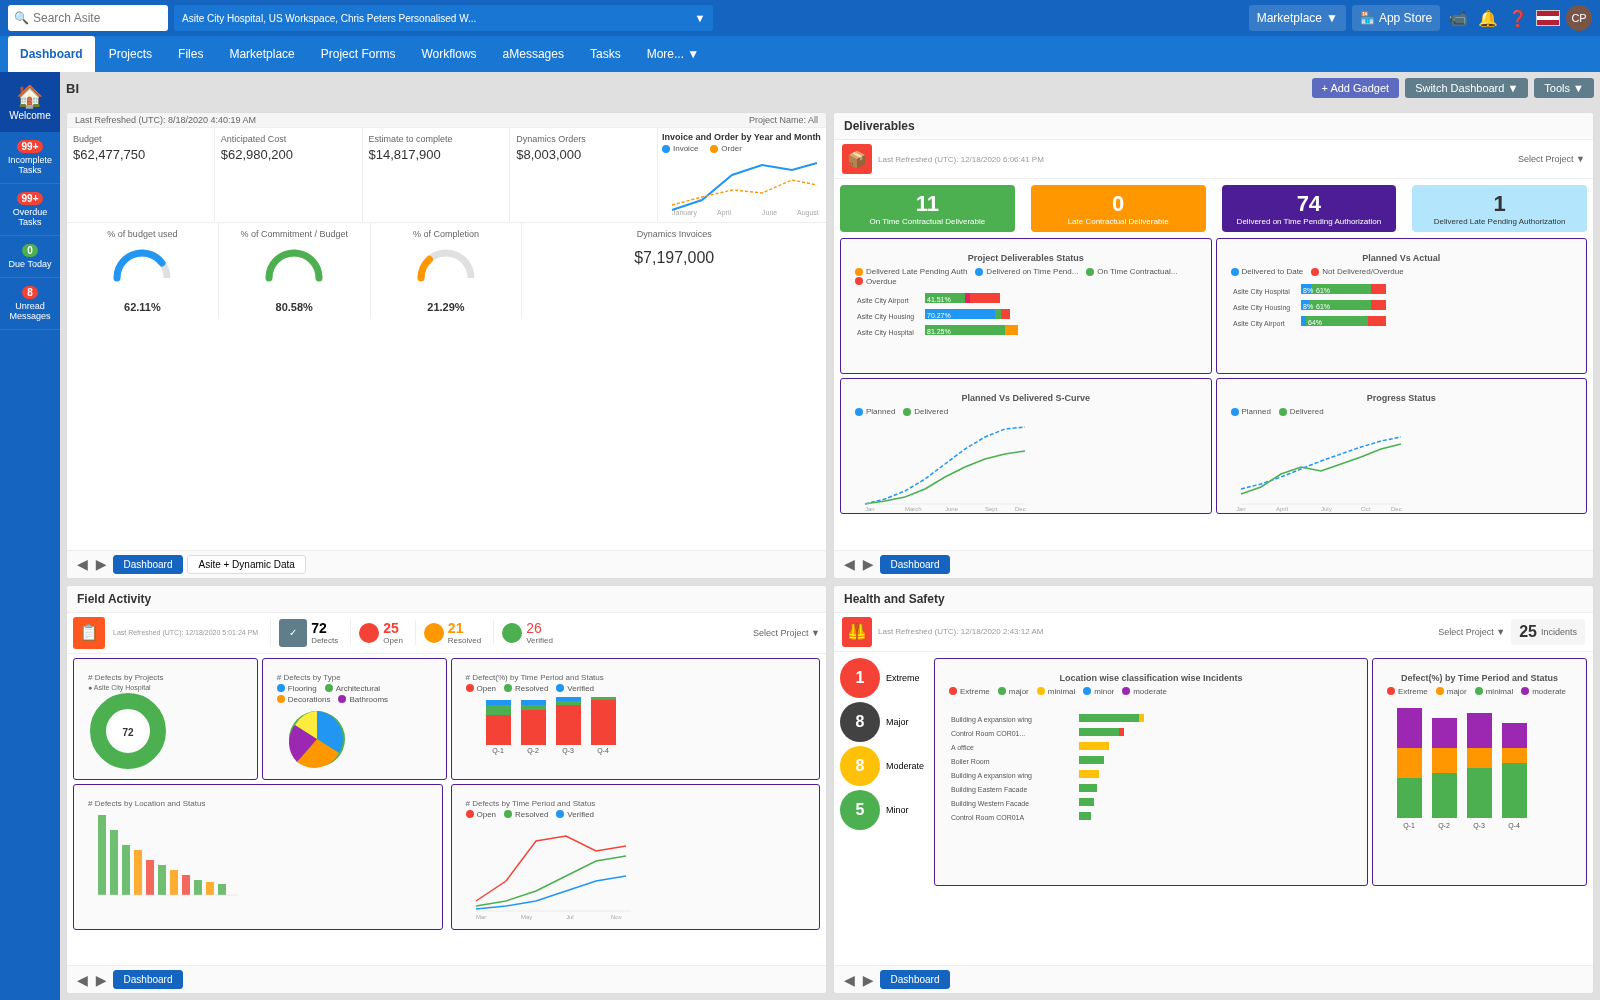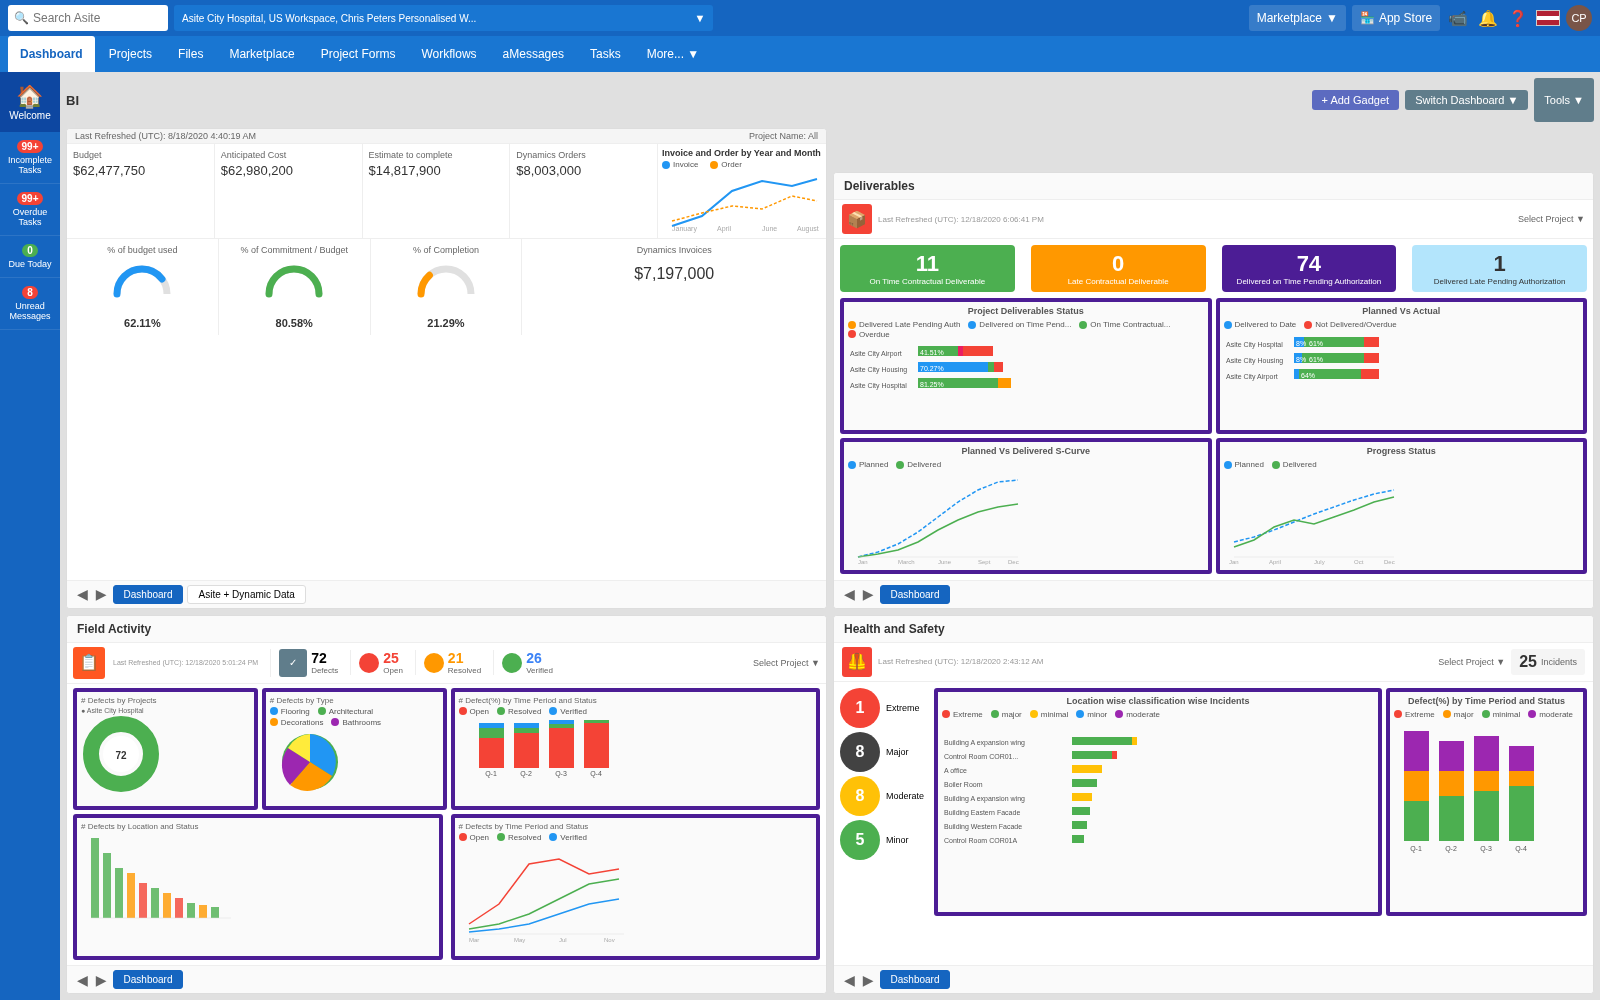--- a/index.html
+++ b/index.html
@@ -64,27 +64,27 @@
       background: #f44336; color: white; border-radius: 10px;
       font-size: 10px; font-weight: bold; padding: 1px 5px; margin-bottom: 2px;
     }
 
     
     .content {
       flex: 1; padding: 6px; overflow: hidden; display: flex; flex-direction: column;
     }
     .bi-header {
       display: flex; align-items: center; justify-content: space-between;
-      margin-bottom: 6px;
+      margin-bottom: 14px;
     }
     .bi-title { font-size: 13px; font-weight: bold; color: #333; }
     .bi-actions { display: flex; gap: 6px; align-items: center; }
     .btn-add { background: #5c6bc0; color: white; border: none; padding: 4px 10px; border-radius: 3px; cursor: pointer; font-size: 11px; }
     .btn-switch { background: #607d8b; color: white; border: none; padding: 4px 10px; border-radius: 3px; cursor: pointer; font-size: 11px; }
-    .btn-tools { background: #607d8b; color: white; border: none; padding: 16px 10px; border-radius: 3px; cursor: pointer; font-size: 11px; }
+    .btn-tools { background: #607d8b; color: white; border: none; padding: 4px 10px; border-radius: 3px; cursor: pointer; font-size: 11px; }
 
     .dashboards-grid {
       display: grid; grid-template-columns: 1fr 1fr; grid-template-rows: auto auto;
       gap: 6px; flex: 1; overflow: hidden;
     }
 
     .panel {
       background: white; border-radius: 4px; overflow: hidden;
       display: flex; flex-direction: column; border: 1px solid #ddd;
     }
@@ -124,21 +124,21 @@
     .deliv-stat.green { background: #4caf50; color: white; }
     .deliv-stat.orange { background: #ff9800; color: white; }
     .deliv-stat.blue { background: #4c1d95; color: white; }
     .deliv-stat.light-blue { background: #b3e5fc; color: #333; }
     .deliv-stat-num { font-size: 22px; font-weight: bold; }
     .deliv-stat-label { font-size: 8px; }
     .mini-chart-title { font-size: 9px; font-weight: bold; color: #555; margin-bottom: 4px; text-align: center; }
 
     
     .fa-stats { display: flex; gap: 4px; align-items: center; padding: 4px 6px; border-bottom: 1px solid #eee; }
-    .mini-chart { background: #fafafa; border: 4px solid #4c1d95; border-radius: 3px; padding: 4px; overflow: hidden; }
+    .mini-chart { background: #fafafa; border: 1px solid #4c1d95; border-radius: 3px; padding: 14px; overflow: hidden; }
     .mini-chart-label { font-size: 8px; color: #666; margin-bottom: 2px; }
 
     
     svg { overflow: visible; }
 
     .legend-dot { display: inline-block; width: 8px; height: 8px; border-radius: 50%; margin-right: 3px; }
     .legend-item { display: inline-flex; align-items: center; font-size: 8px; color: #555; margin-right: 6px; }
 
     
     ::-webkit-scrollbar { width: 4px; height: 4px; }
@@ -302,21 +302,21 @@
           </div>
         </div>
         <div class="panel-footer">
           <span class="nav-arrow">◀</span>
           <span class="nav-arrow">▶</span>
           <button class="tab-btn active">Dashboard</button>
           <button class="tab-btn">Asite + Dynamic Data</button>
         </div>
       </div>
 
-      <div class="panel" style="grid-row: 1 / 2; margin-top: 44px;">
+      <div class="panel" style="grid-row: 1 / 2;">
         <div class="panel-title">Deliverables</div>
         <div class="panel-content">
           <div style="display:flex; align-items:center; padding:4px 8px; gap:6px; border-bottom:1px solid #eee;">
             <div style="width:30px; height:30px; background:#f44336; display:flex; align-items:center; justify-content:center; color:white; font-size:16px; border-radius:3px;">📦</div>
             <div style="font-size:8px; color:#999; flex:1;">Last Refreshed (UTC): 12/18/2020 6:06:41 PM</div>
             <div style="font-size:9px; color:#666;">Select Project ▼</div>
           </div>
 
           <div class="deliv-stats">
             <div class="deliv-stat green">
@@ -463,21 +463,21 @@
             <div style="display:flex; align-items:center; gap:4px; padding:0 8px; border-left:1px solid #eee;">
               <div style="width:20px; height:20px; background:#ff9800; border-radius:50%;"></div>
               <div>
                 <div style="font-size:14px; font-weight:bold; color:#ff9800;">21</div>
                 <div style="font-size:8px; color:#666;">Resolved</div>
               </div>
             </div>
             <div style="display:flex; align-items:center; gap:4px; padding:0 8px; border-left:1px solid #eee;">
               <div style="width:20px; height:20px; background:#4caf50; border-radius:50%;"></div>
               <div>
-                <div style="font-size:14px; font-weight:bold; color:#3b82f6;">26</div>
+                <div style="font-size:14px; font-weight:normal; color:#ef4444;">26</div>
                 <div style="font-size:8px; color:#666;">Verified</div>
               </div>
             </div>
             <div style="margin-left:auto; font-size:9px; color:#666;">Select Project ▼</div>
           </div>
 
           <div style="display:grid; grid-template-columns:1fr 1fr 2fr; gap:4px; padding:4px 6px; height:130px;">
 
             <div class="mini-chart">
               <div class="mini-chart-label"># Defects by Projects</div>

